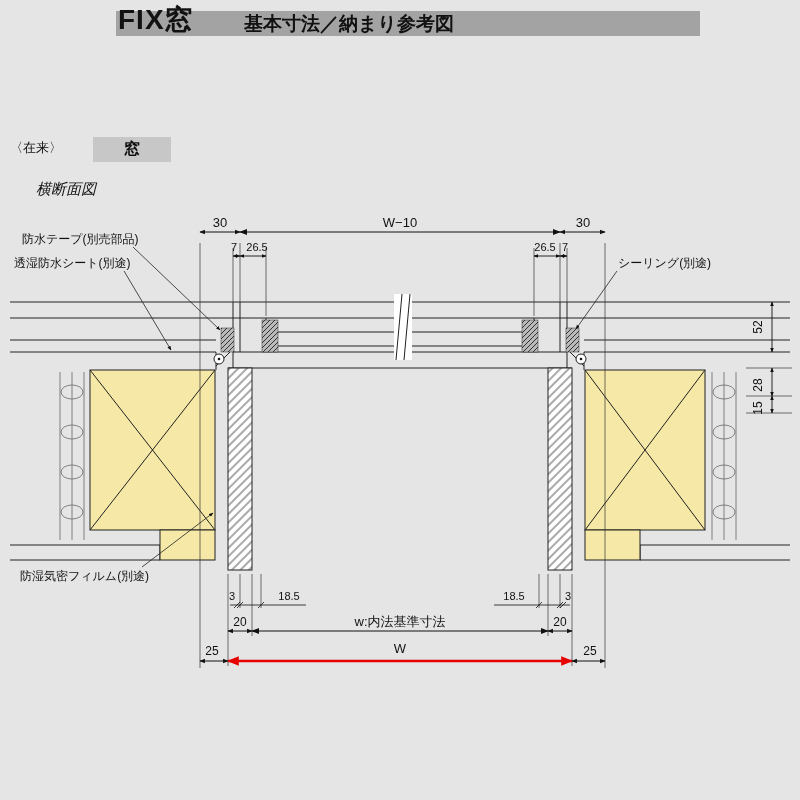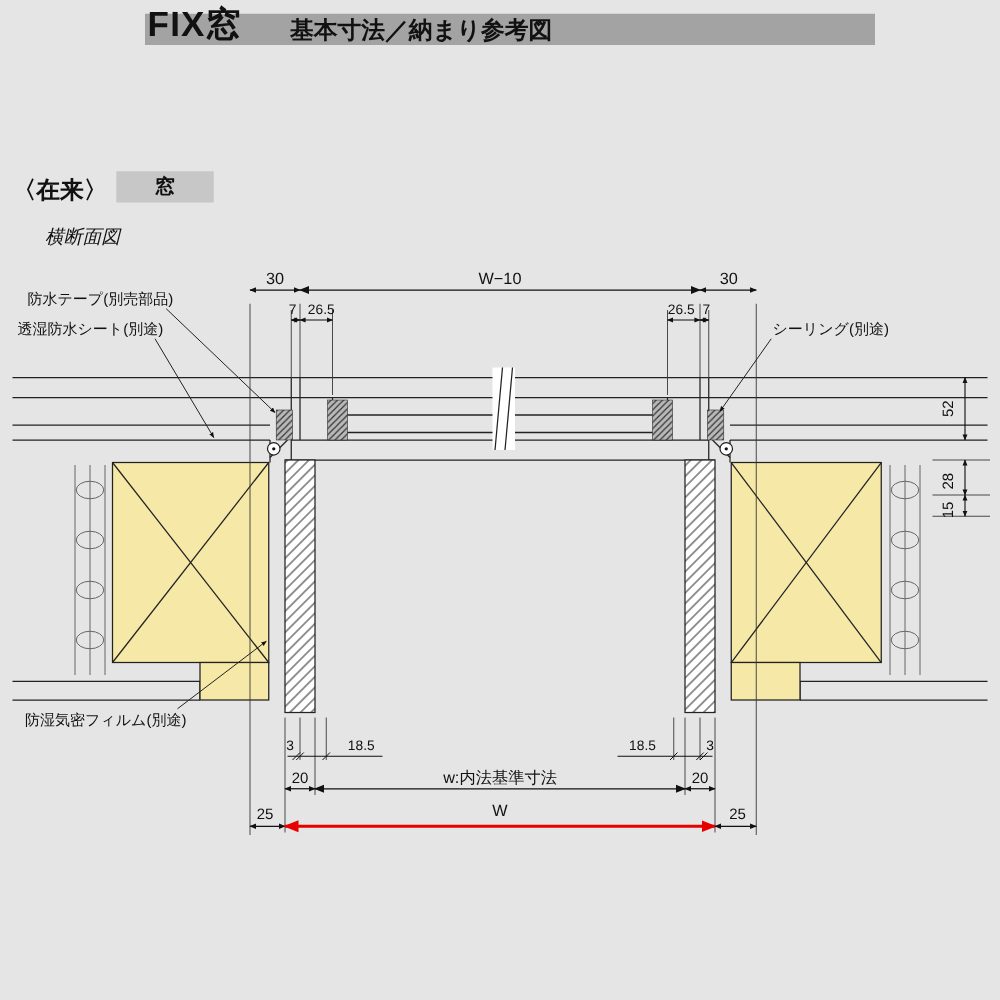--- a/index.html
+++ b/index.html
@@ -1,21 +1,21 @@
 <!DOCTYPE html>
 <html><head>
 <meta charset="utf-8">
 <style>
   html,body{margin:0;padding:0;background:#ffffff;}
   body{width:800px;height:800px;font-family:"Liberation Sans","DejaVu Sans",sans-serif;color:#111;}
   .page{position:relative;width:800px;height:800px;overflow:hidden;background:#e5e5e5;}
   .band{position:absolute;left:116px;top:11px;width:584px;height:25px;background:#a3a3a3;}
   .title-main{position:absolute;left:118px;top:1px;font-size:28px;font-weight:bold;letter-spacing:1px;z-index:2;}
-  .title-sub{position:absolute;left:232px;top:11px;font-size:19px;font-weight:bold;z-index:2;}
-  .tag{position:absolute;left:10px;top:139px;font-size:19px;font-weight:bold;}
+  .title-sub{position:absolute;left:244px;top:11px;font-size:19px;font-weight:bold;z-index:2;}
+  .tag{position:absolute;left:10px;top:139px;font-size:13px;font-weight:normal;}
   .tag-box{position:absolute;left:93px;top:137px;width:78px;height:25px;background:#c7c7c7;display:flex;align-items:center;justify-content:center;font-size:16px;font-weight:bold;}
   .view-label{position:absolute;left:36px;top:180px;font-size:15px;font-style:italic;}
   svg.drawing{position:absolute;left:0;top:0;}
   svg text{font-family:"Liberation Sans","DejaVu Sans",sans-serif;fill:#111;}
 </style>
 </head>
 <body>
 
 <div class="page">
 

